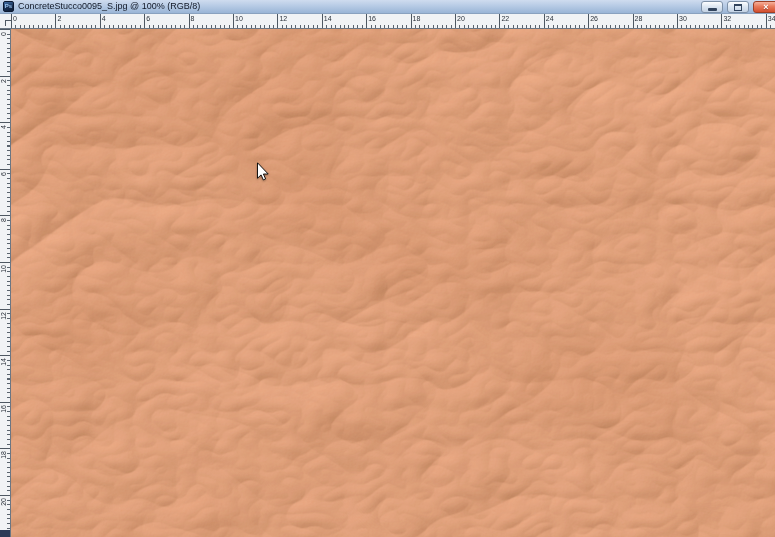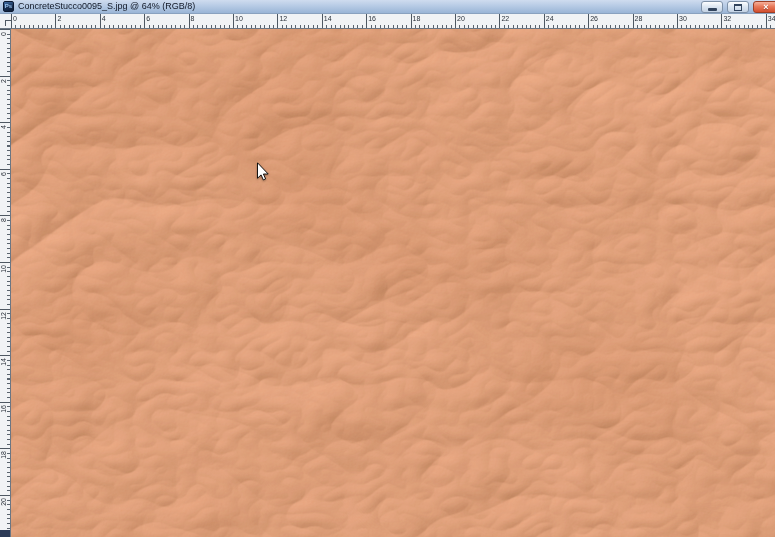--- a/index.html
+++ b/index.html
@@ -76,21 +76,21 @@
   .texture{display:block;}
   .cursor{position:absolute;pointer-events:none;filter:drop-shadow(0.5px 1px 0.8px rgba(0,0,0,.35));}
 </style>
 </head>
 <body>
 
 <div class="screen">
 
   <div class="titlebar">
     <span class="doc-icon">Ps</span>
-    <span class="win-title">ConcreteStucco0095_S.jpg @ 64% (RGB/8)</span>
+    <span class="win-title">ConcreteStucco0095_S.jpg @ 100% (RGB/8)</span>
     <div class="winbtns">
       <div class="wbtn" title="minimize">
         <span class="glyph-min"></span>
       </div>
       <div class="wbtn" title="maximize">
         <span class="glyph-max"></span>
       </div>
       <div class="wbtn close" title="close">
         <span class="glyph-close">×</span>
       </div>

